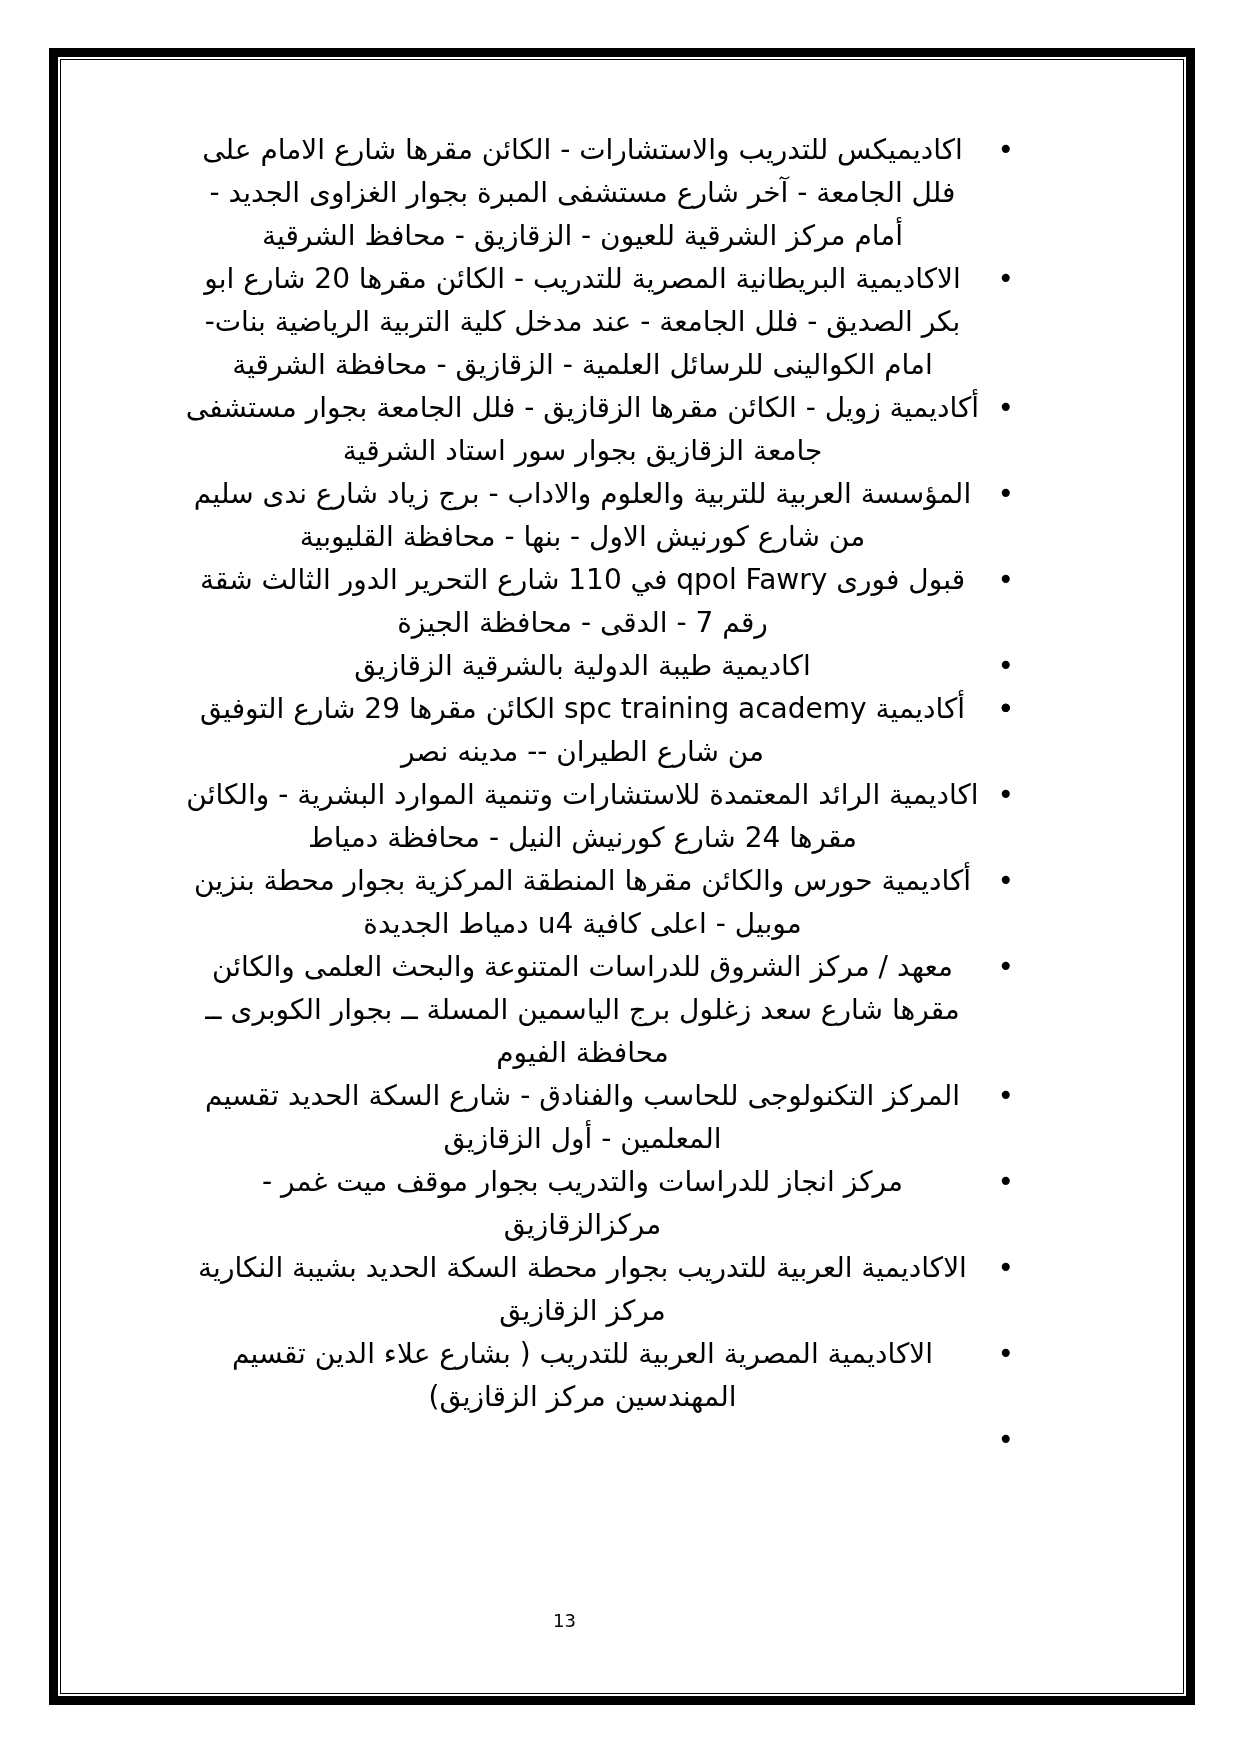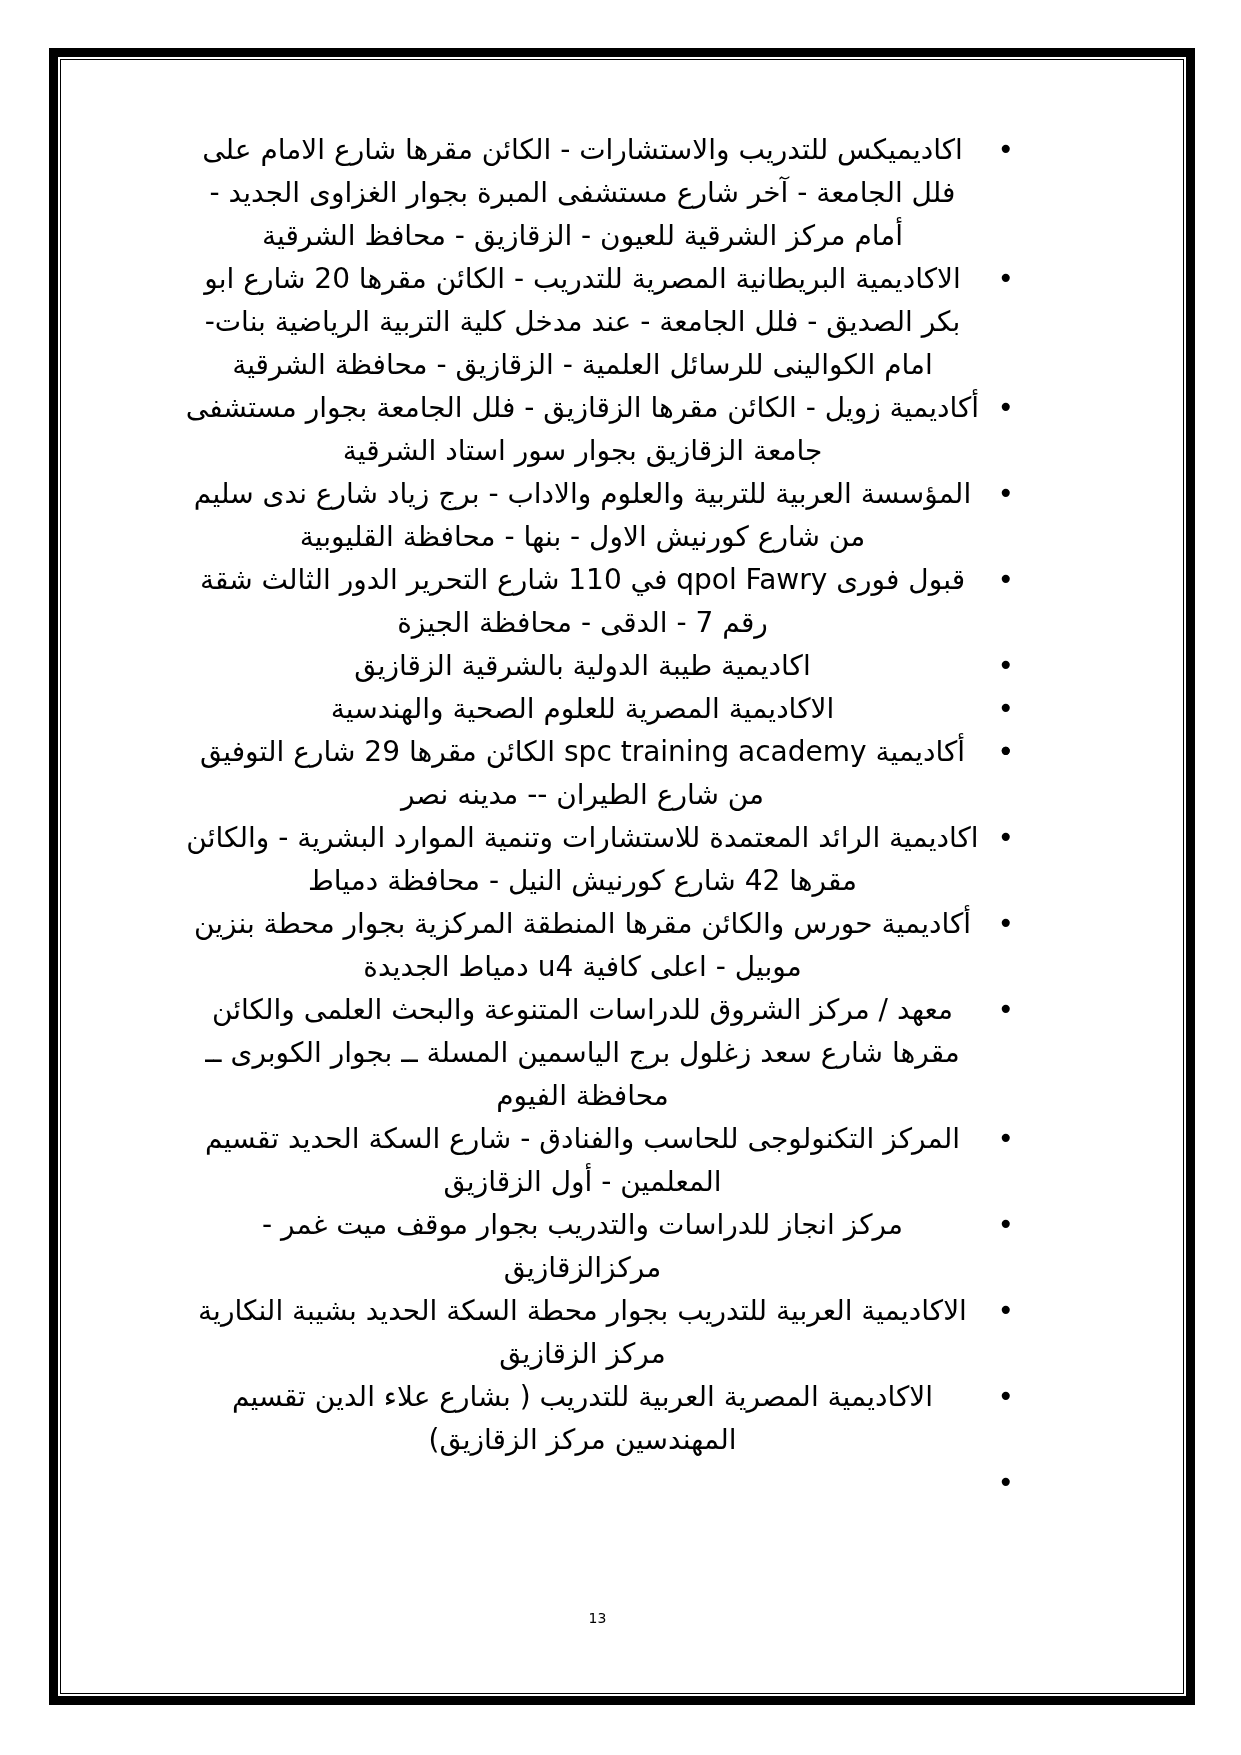--- a/index.html
+++ b/index.html
@@ -53,24 +53,24 @@
   .bullet {
     position: absolute;
     right: -34px;
     top: 0;
     line-height: 43px;
     font-size: 28px;
   }
   .page-number {
     position: absolute;
     top: 1610px;
-    left: 200px;
+    left: 167px;
     width: 795px;
     text-align: center;
-    font-size: 14px;
+    font-size: 18px;
     color: #000000;
   }
 </style>
 </head>
 <body>
 
 <div class="page">
 
   <div class="frame-outer">
     <div class="frame-inner"></div>
@@ -102,35 +102,34 @@
     <span class="item-text">قبول فورى qpol Fawry في 110 شارع التحرير الدور الثالث شقة رقم 7 - الدقى - محافظة الجيزة</span>
   </div>
 
   <div class="item">
     <span class="bullet">•</span>
     <span class="item-text">اكاديمية طيبة الدولية بالشرقية الزقازيق</span>
   </div>
 
   <div class="item">
     <span class="bullet">•</span>
-    <span class="item-text">الاكاديمية المصرية للعلوم الصحية والهندسية</span>
   </div>
 
   <div class="item">
     <span class="bullet">•</span>
   </div>
 
   <div class="item">
     <span class="bullet">•</span>
     <span class="item-text">أكاديمية spc training academy الكائن مقرها 29 شارع التوفيق من شارع الطيران -- مدينه نصر</span>
   </div>
 
   <div class="item">
     <span class="bullet">•</span>
-    <span class="item-text">اكاديمية الرائد المعتمدة للاستشارات وتنمية الموارد البشرية - والكائن مقرها 42 شارع كورنيش النيل - محافظة دمياط</span>
+    <span class="item-text">اكاديمية الرائد المعتمدة للاستشارات وتنمية الموارد البشرية - والكائن مقرها 24 شارع كورنيش النيل - محافظة دمياط</span>
   </div>
 
   <div class="item">
     <span class="bullet">•</span>
     <span class="item-text">أكاديمية حورس والكائن مقرها المنطقة المركزية بجوار محطة بنزين موبيل - اعلى كافية  u4 دمياط الجديدة</span>
   </div>
 
   <div class="item">
     <span class="bullet">•</span>
     <span class="item-text">معهد / مركز الشروق للدراسات المتنوعة والبحث العلمى والكائن مقرها شارع سعد زغلول برج الياسمين المسلة ــ بجوار الكوبرى ــ محافظة الفيوم</span>

